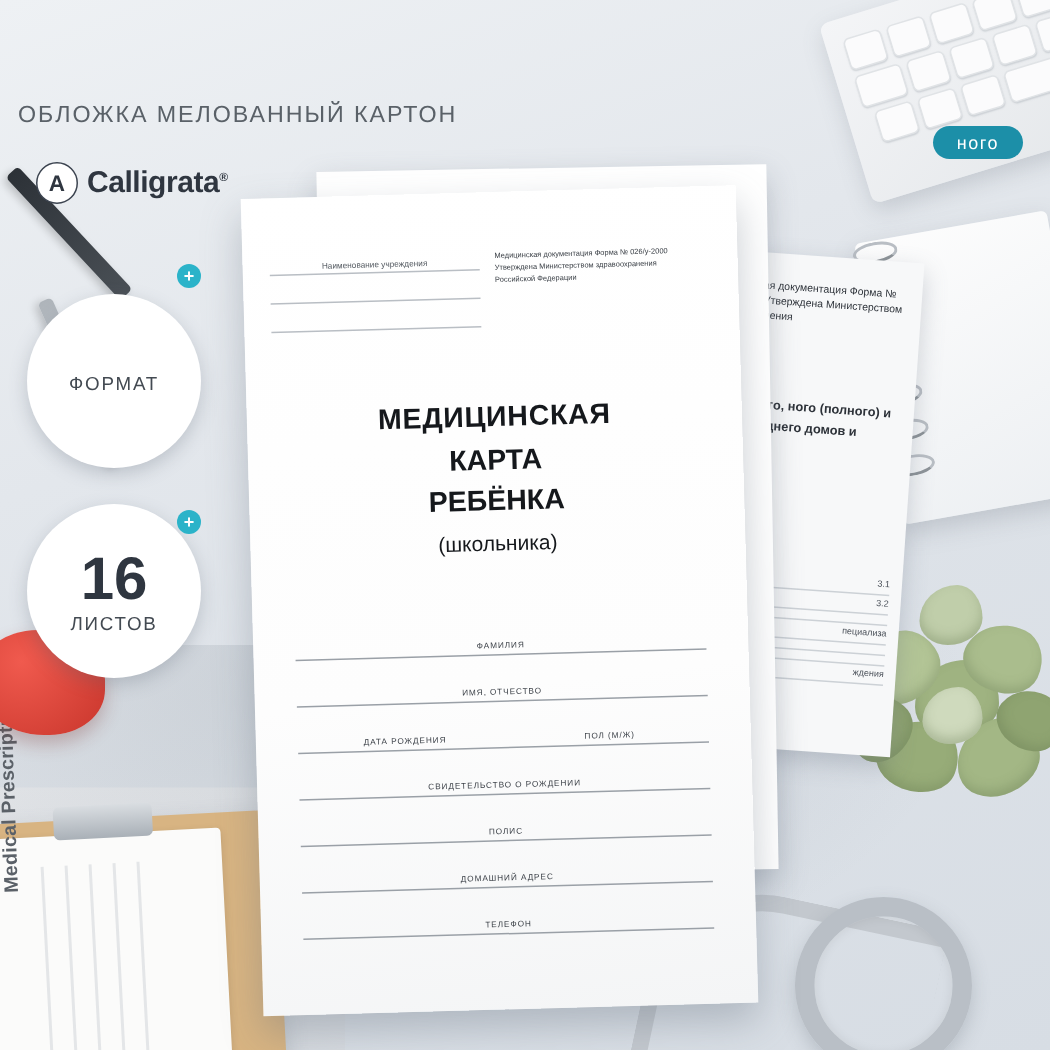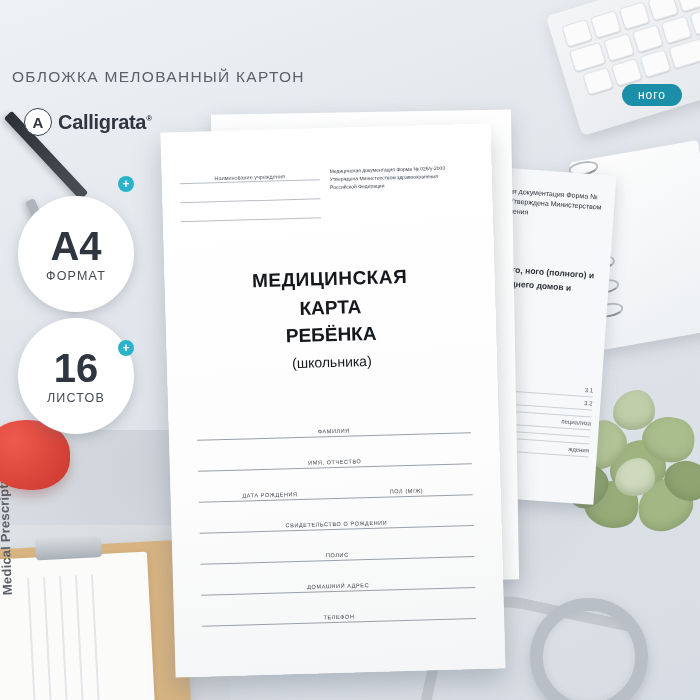--- a/index.html
+++ b/index.html
@@ -183,21 +183,21 @@
   }
   .brand-name{font-size:20px;font-weight:bold;color:#2f3640;letter-spacing:-.3px;}
   .brand-name sup{font-size:8px;}
 
   .badge{
     position:absolute;border-radius:50%;background:#fff;
     box-shadow:0 4px 12px rgba(90,100,115,.28);
     display:flex;flex-direction:column;align-items:center;justify-content:center;
   }
   .badge-a4{left:18px;top:196px;width:116px;height:116px;}
-  .badge-16{left:18px;top:318px;width:116px;height:116px;}
+  .badge-16{left:18px;top:336px;width:116px;height:116px;}
   .badge .big{font-size:40px;font-weight:bold;color:#2f3640;line-height:1;}
   .badge .small{font-size:12.5px;color:#434a52;letter-spacing:1.2px;margin-top:3px;text-transform:uppercase;}
   .plus{
     position:absolute;width:16px;height:16px;border-radius:50%;background:#2bb3c9;
     color:#fff;font-size:12px;line-height:16px;text-align:center;font-weight:bold;
   }
   .plus-a4{left:118px;top:176px;}
   .plus-16{left:118px;top:340px;}
 
   .form-tab{
@@ -363,21 +363,20 @@
   </div>
 
   <div class="head-sub">ОБЛОЖКА МЕЛОВАННЫЙ КАРТОН</div>
 
   <div class="brand">
     <div class="brand-mark">A</div>
     <div class="brand-name"><span>Calligrata</span><sup>®</sup></div>
   </div>
 
   <div class="badge badge-a4">
-    <div class="big">A4</div>
     <div class="small">ФОРМАТ</div>
   </div>
   <div class="plus plus-a4">+</div>
 
   <div class="badge badge-16">
     <div class="big">16</div>
     <div class="small">ЛИСТОВ</div>
   </div>
   <div class="plus plus-16">+</div>
 

